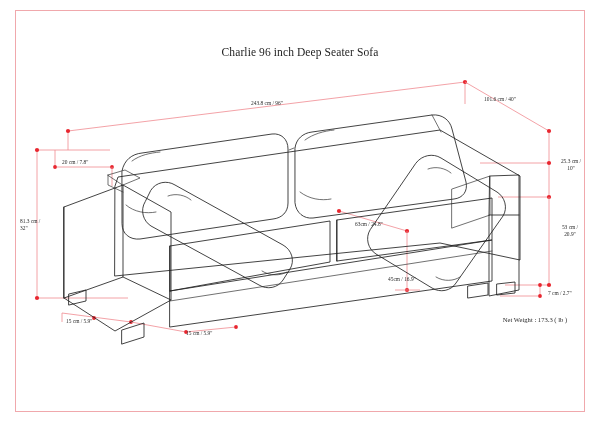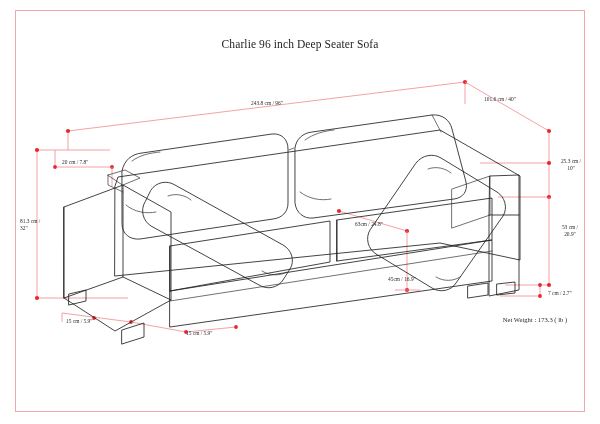--- a/index.html
+++ b/index.html
@@ -21,21 +21,21 @@
     top: 10px;
     width: 570px;
     height: 402px;
     border: 1.4px solid #f0a8ac;
     box-sizing: border-box;
     pointer-events: none;
   }
   #title {
     position: absolute;
     left: 0;
-    top: 38px;
+    top: 46px;
     width: 600px;
     text-align: center;
     font-size: 11.5px;
     color: #1d1d1d;
     letter-spacing: 0.1px;
   }
   #net-weight {
     position: absolute;
     left: 480px;
     top: 316px;

